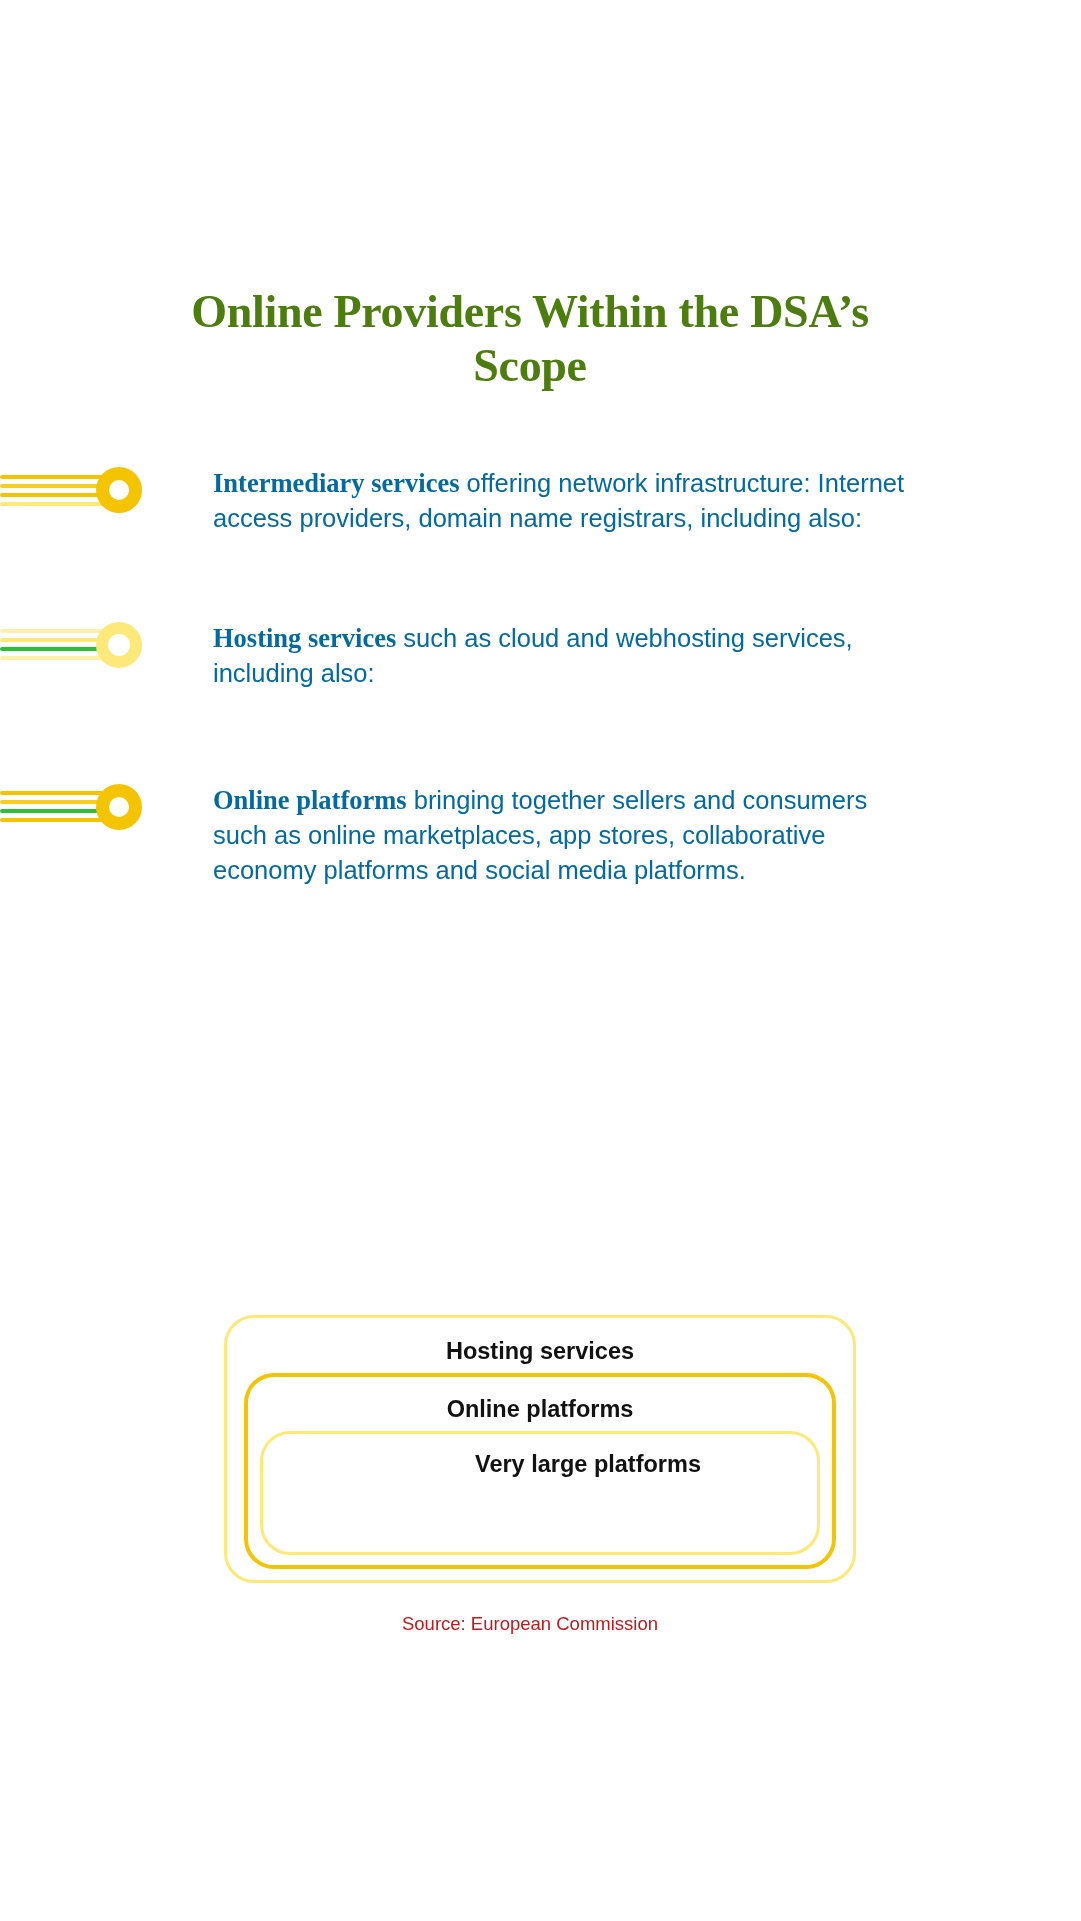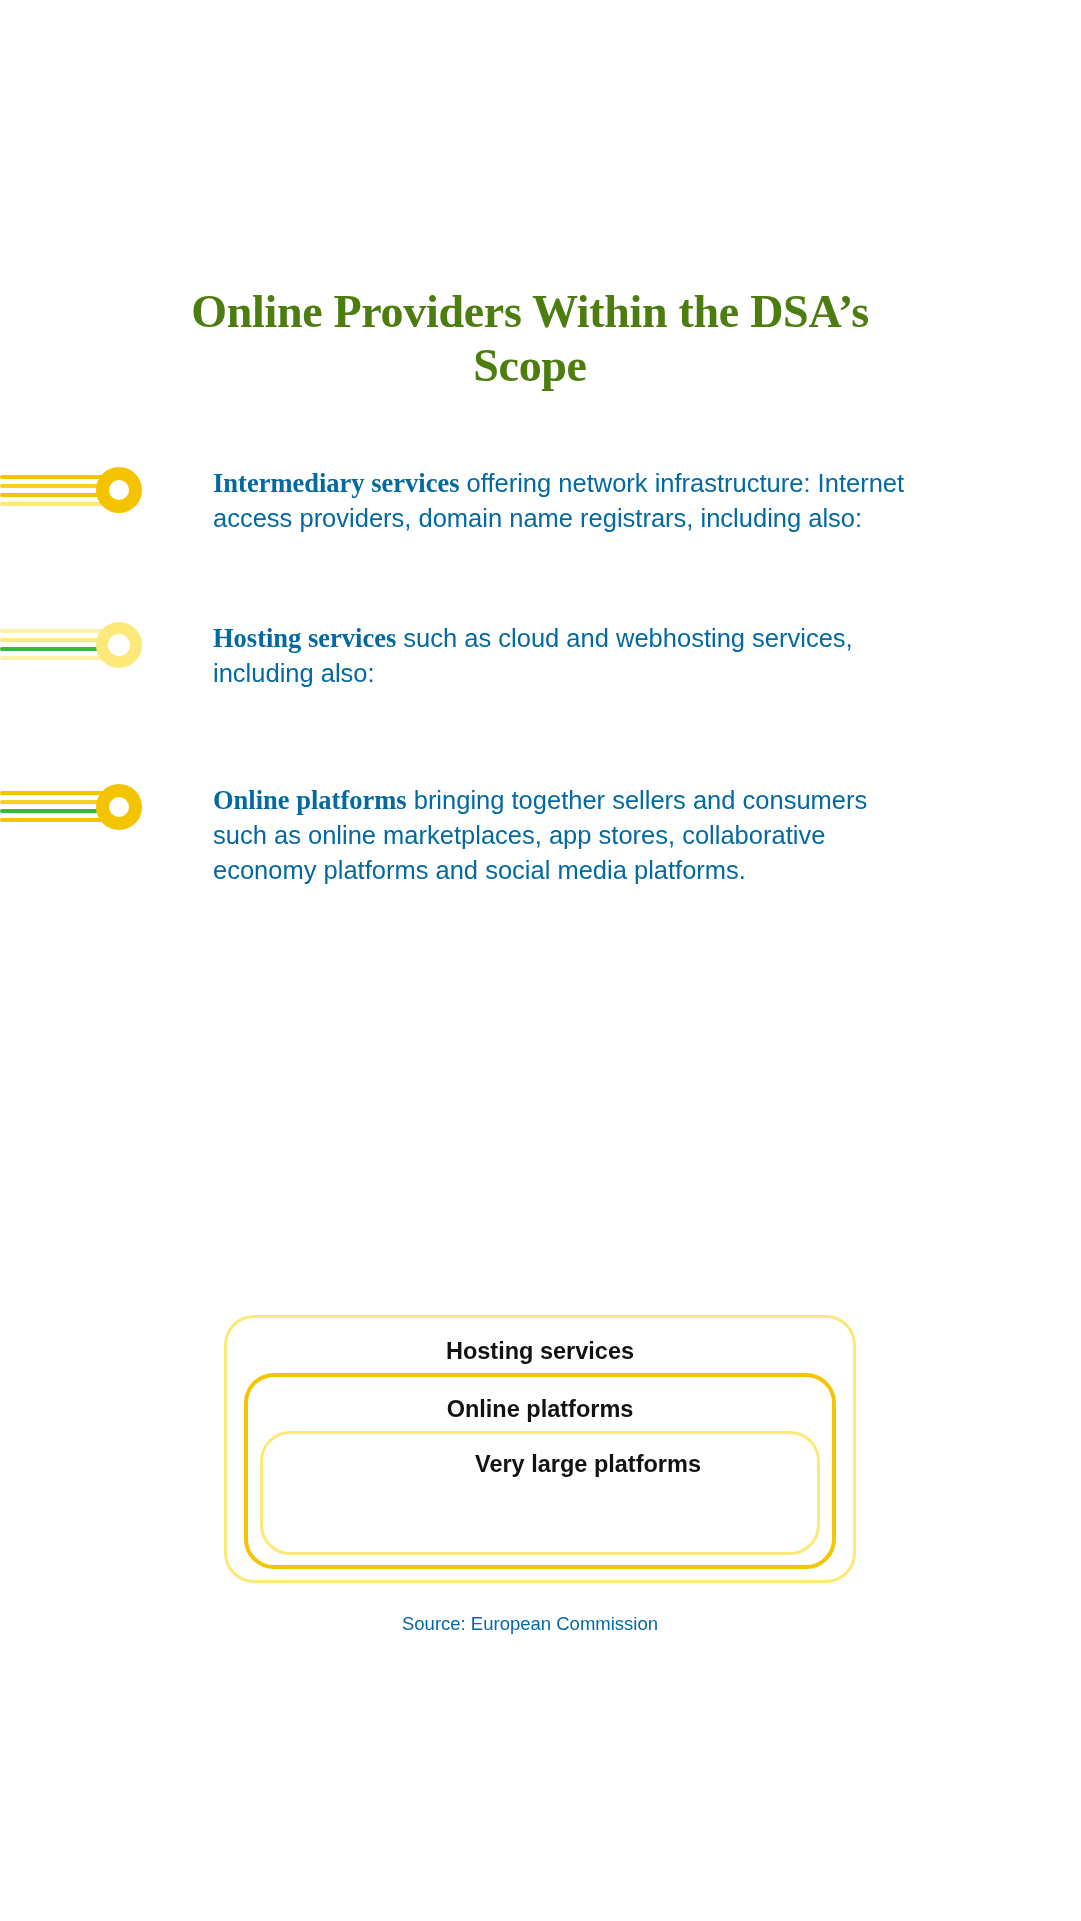--- a/index.html
+++ b/index.html
@@ -104,21 +104,21 @@
   }
 
   
   #source {
     position: absolute;
     left: 175px;
     top: 1613px;
     width: 710px;
     text-align: center;
     font-size: 18.5px;
-    color: #0369a1;
+    color: #b91c1c;
   }
 </style>
 </head>
 <body>
 
 <div id="title">Online Providers Within the DSA’s Scope</div>
 
 <div class="row" style="top:465px;">
   <div class="row-marker">
     <div class="lines">

